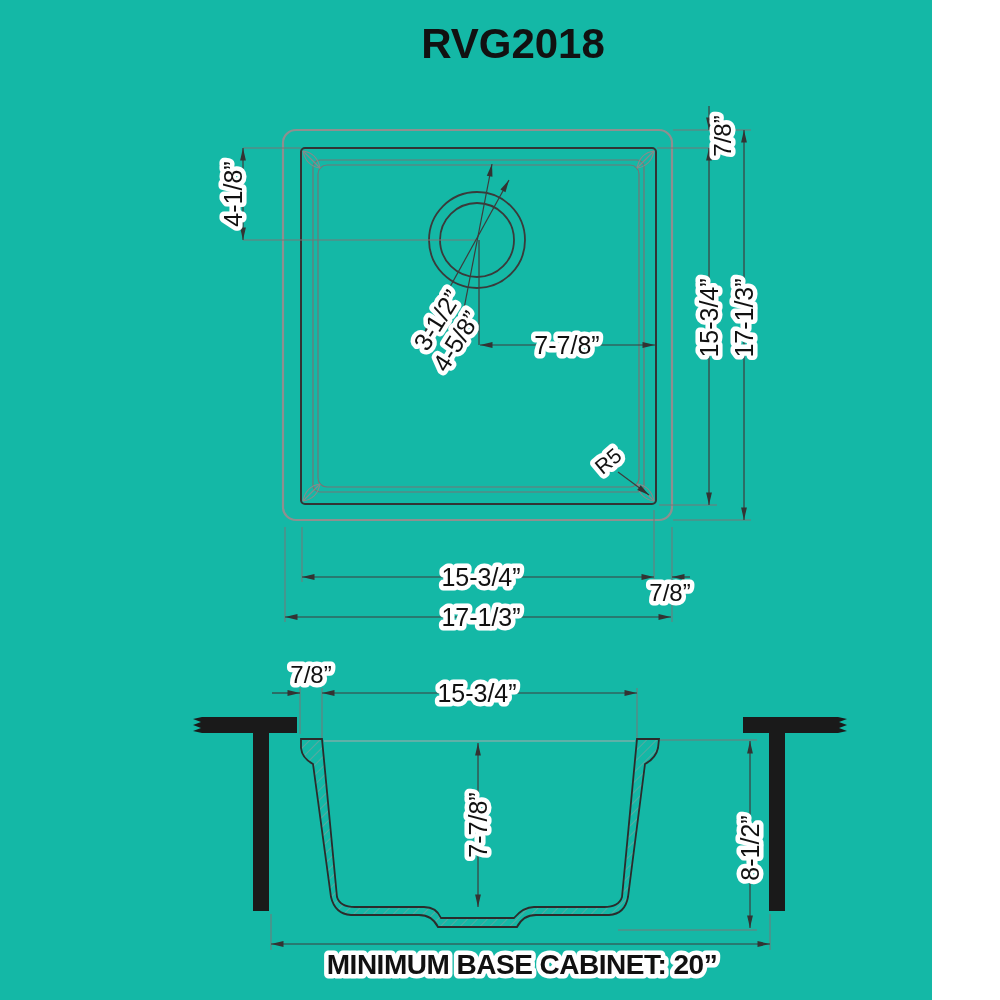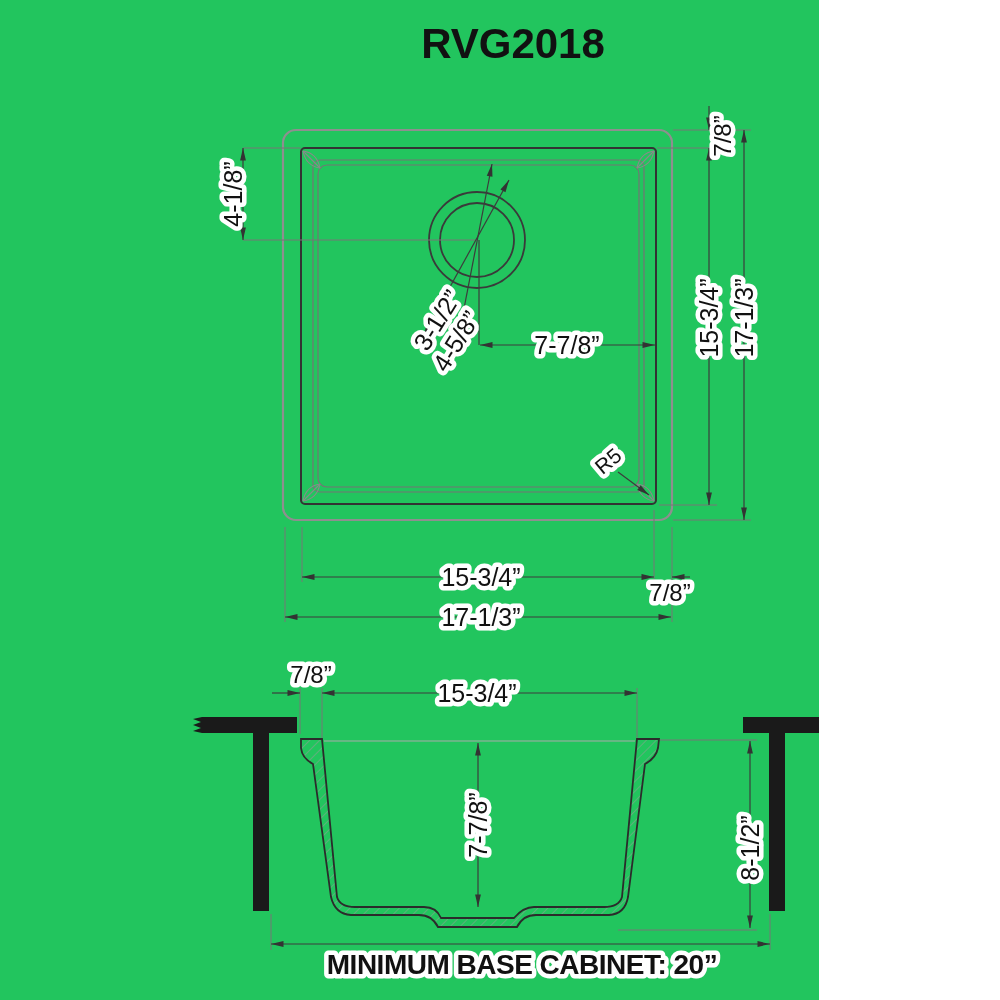--- a/index.html
+++ b/index.html
@@ -1,16 +1,16 @@
 <!DOCTYPE html>
 <html><head>
 <meta charset="utf-8">
 <style>
   html,body{margin:0;padding:0;background:#fff;}
-  .canvas{position:relative;width:819px;height:1000px;background:#22c55e;
+  .canvas{position:relative;width:932px;height:1000px;background:#14b8a6;
           font-family:"Liberation Sans",sans-serif;overflow:hidden;text-align:right;}
   svg{display:block;}
   text{fill:#111;font-family:"Liberation Sans",sans-serif;}
   .title{font-size:42px;font-weight:bold;}
   .dim{font-size:25px;}
   .dim-sm{font-size:24px;}
   .r5{font-size:21px;}
   .note{font-size:28px;font-weight:bold;letter-spacing:-0.5px;}
   .halo{paint-order:stroke;stroke:#fff;stroke-width:9px;stroke-linejoin:round;}
   .ext{stroke:#777;stroke-width:1;fill:none;}

